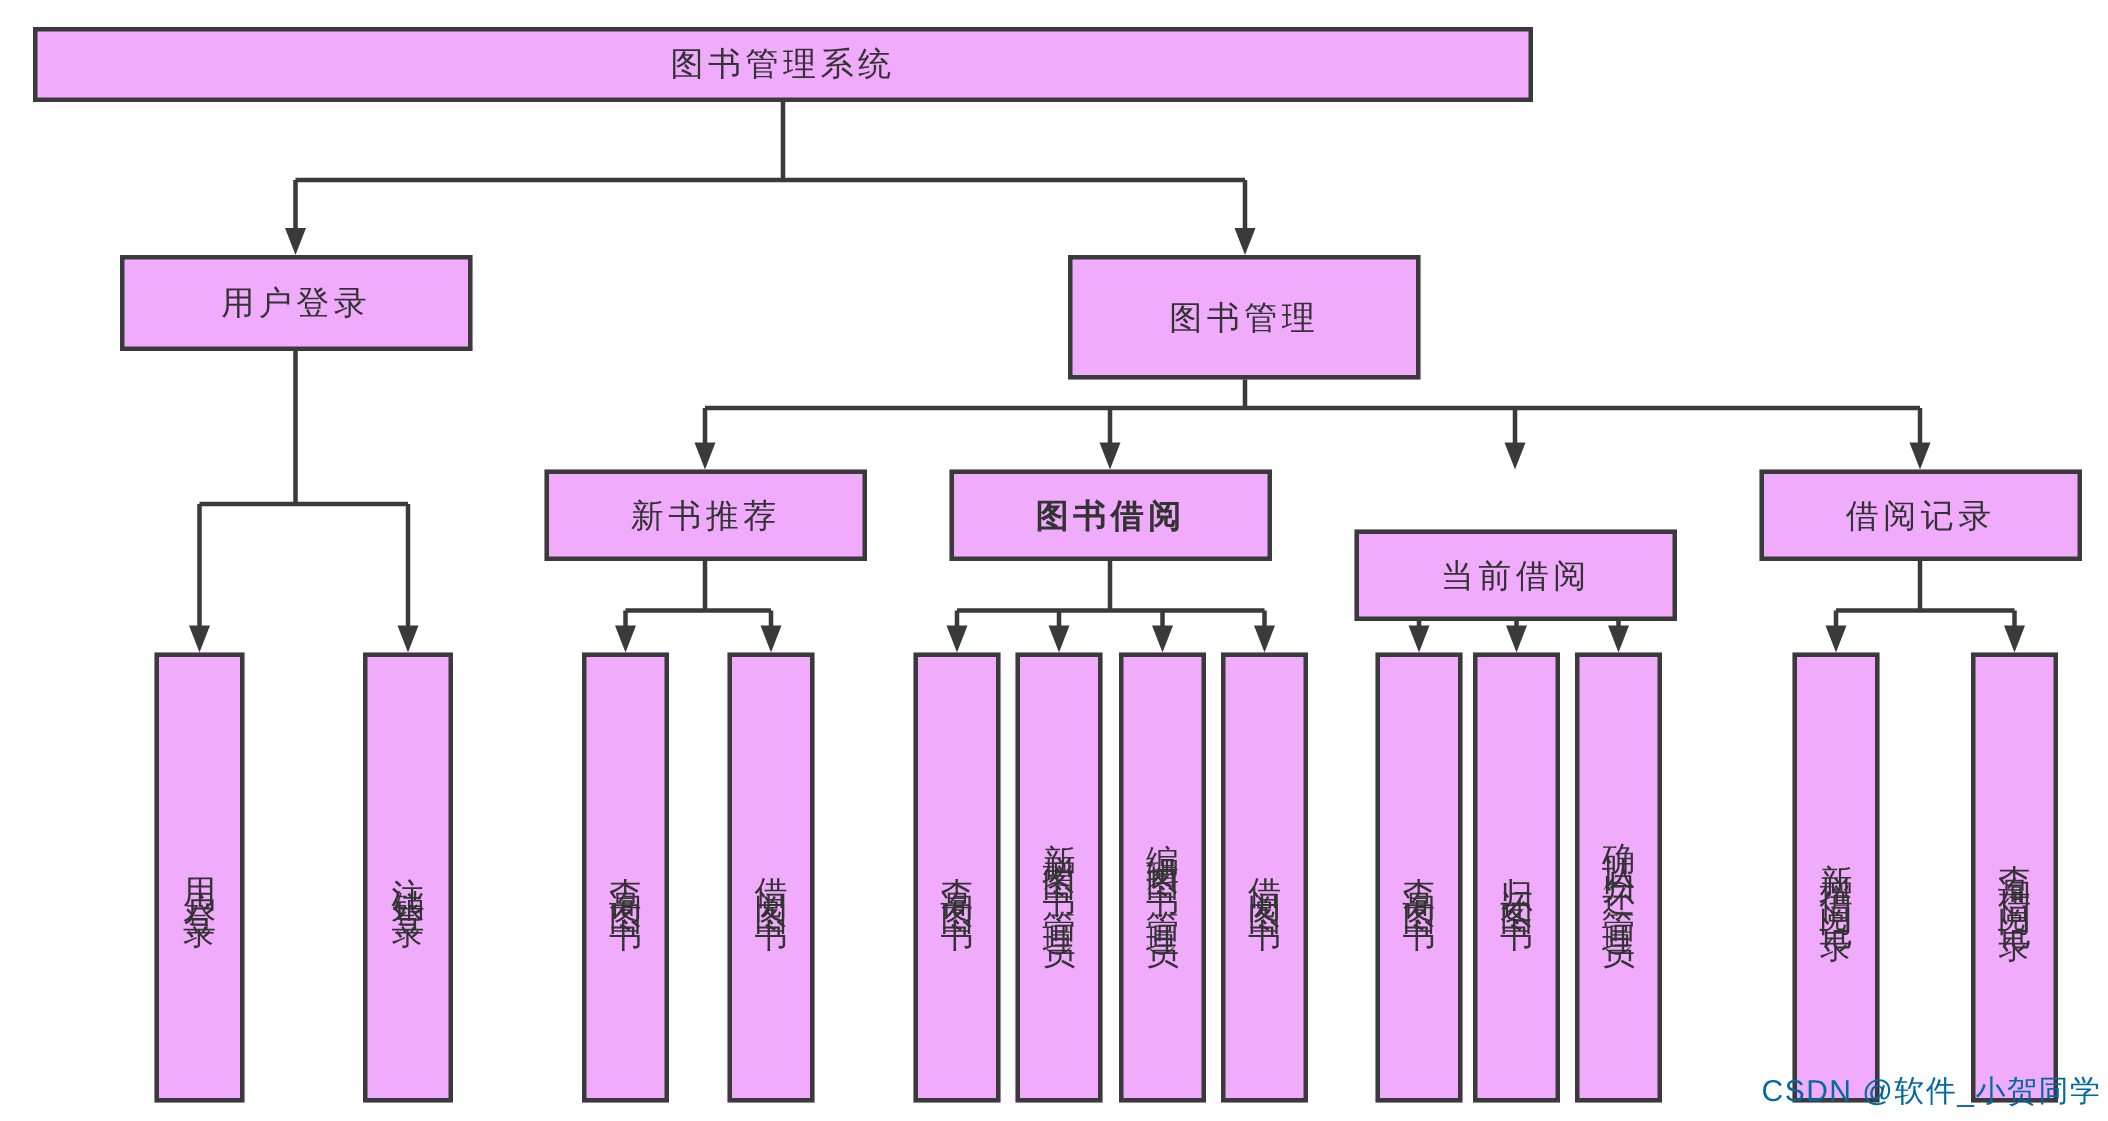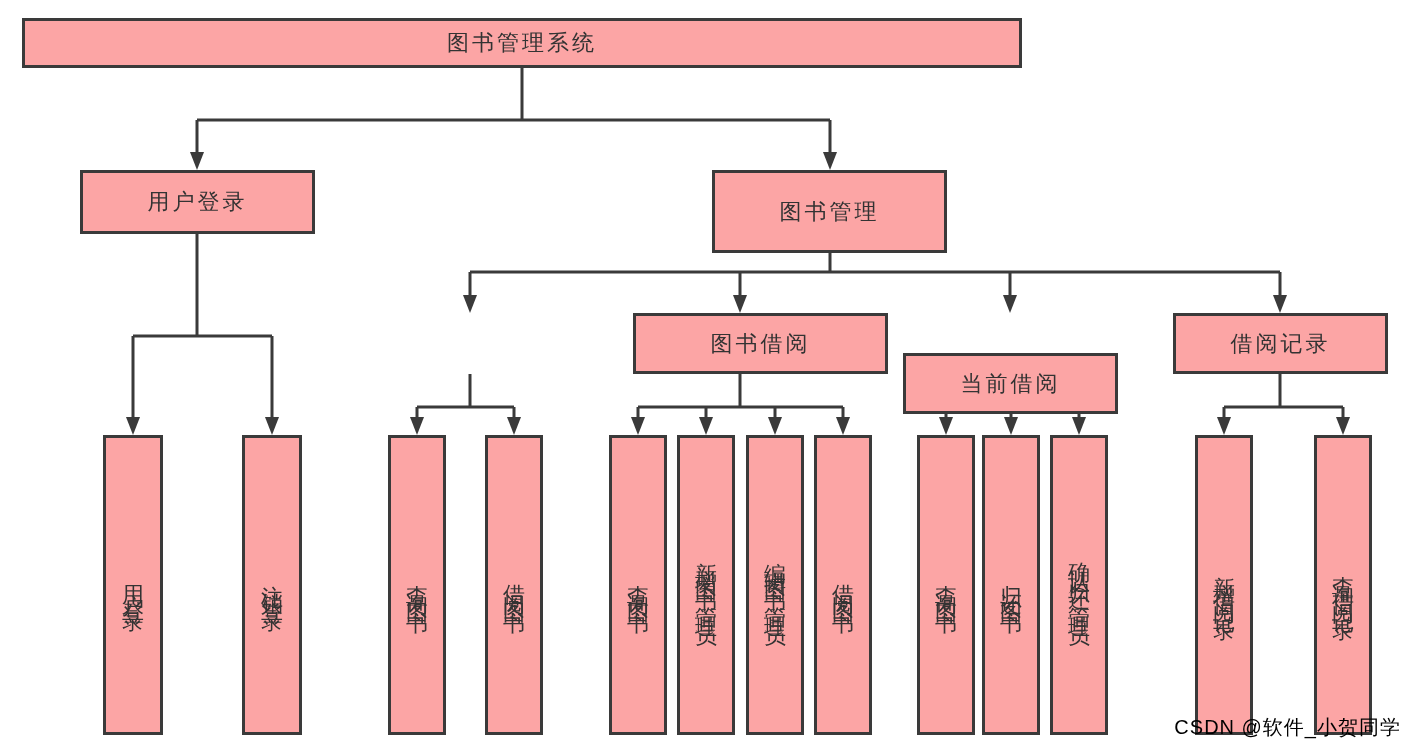--- a/index.html
+++ b/index.html
@@ -19,21 +19,21 @@
     position: absolute;
     left: 0;
     top: 0;
     width: 1405px;
     height: 747px;
   }
   .node {
     position: absolute;
     box-sizing: border-box;
     border: 3px solid #3a3a3a;
-    background: #fca5a5;
+    background: #f0abfc;
     color: #333333;
   }
   .node.h {
     display: flex;
     align-items: center;
     justify-content: center;
     font-size: 22px;
     letter-spacing: 3px;
     white-space: nowrap;
   }
@@ -48,21 +48,21 @@
     letter-spacing: 9px;
     line-height: 1;
     white-space: nowrap;
     color: #333333;
   }
   .watermark {
     position: absolute;
     right: 4px;
     bottom: 6px;
     font-size: 20px;
-    color: #000000;
+    color: #0369a1;
     letter-spacing: 1px;
     white-space: nowrap;
   }
 </style>
 </head>
 <body>
 
 <div class="canvas">
 
   <svg class="connectors" viewBox="0 0 1405 747" xmlns="http://www.w3.org/2000/svg">
@@ -116,21 +116,22 @@
       <polygon points="1217,417 1231,417 1224,435"></polygon>
       <polygon points="1336,417 1350,417 1343,435"></polygon>
     </g>
   </svg>
 
   <div class="node h" style="left:22px; top:18px; width:1000px; height:50px;">图书管理系统</div>
 
   <div class="node h" style="left:80px; top:170px; width:235px; height:64px;">用户登录</div>
   <div class="node h" style="left:712px; top:170px; width:235px; height:83px;">图书管理</div>
 
-  <div class="node h" style="left:633px; top:313px; width:255px; height:61px;">图书借阅</div>
+  <div class="node h" style="left:363px; top:313px; width:215px; height:61px;">新书推荐</div>
+  <div class="node h" style="left:633px; top:313px; width:215px; height:61px;font-weight:bold;">图书借阅</div>
   <div class="node h" style="left:903px; top:313px; width:215px; height:61px;margin-top:40px;">当前借阅</div>
   <div class="node h" style="left:1173px; top:313px; width:215px; height:61px;">借阅记录</div>
 
   <div class="node v" style="left:103px; top:435px; width:60px; height:300px;">
     <span class="vlabel">用户登录</span>
   </div>
   <div class="node v" style="left:242px; top:435px; width:60px; height:300px;">
     <span class="vlabel">注销登录</span>
   </div>
 

